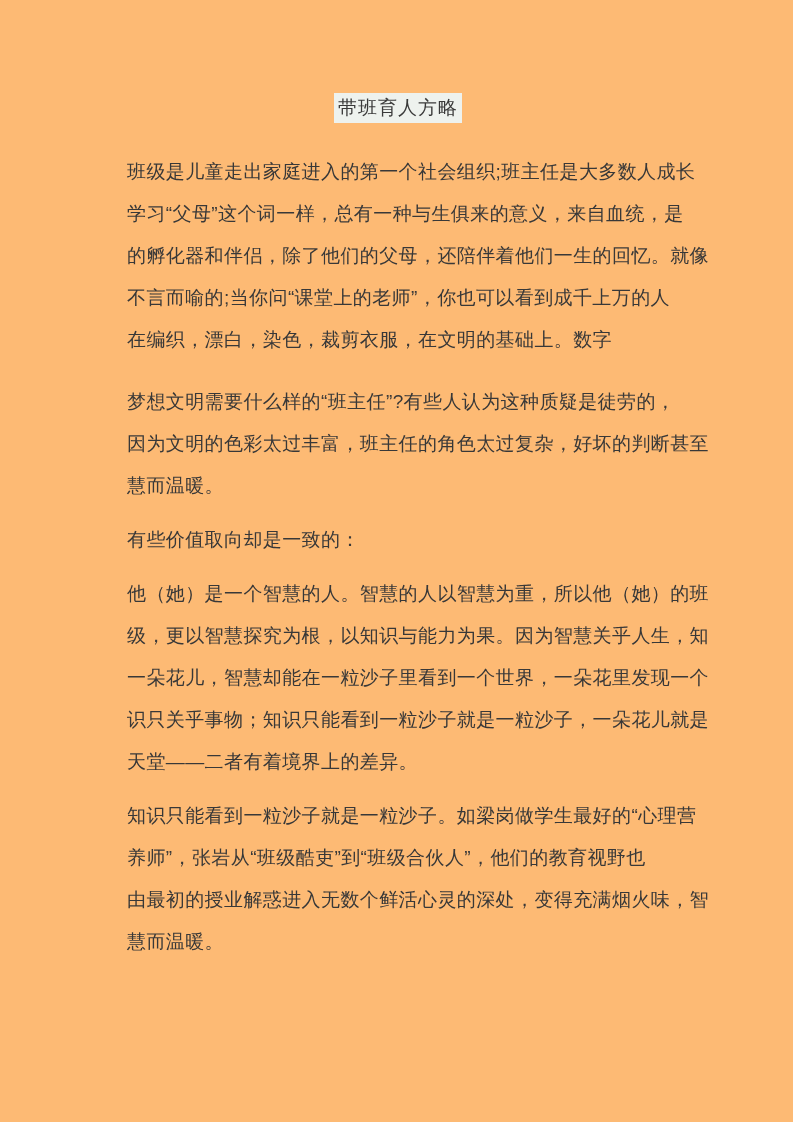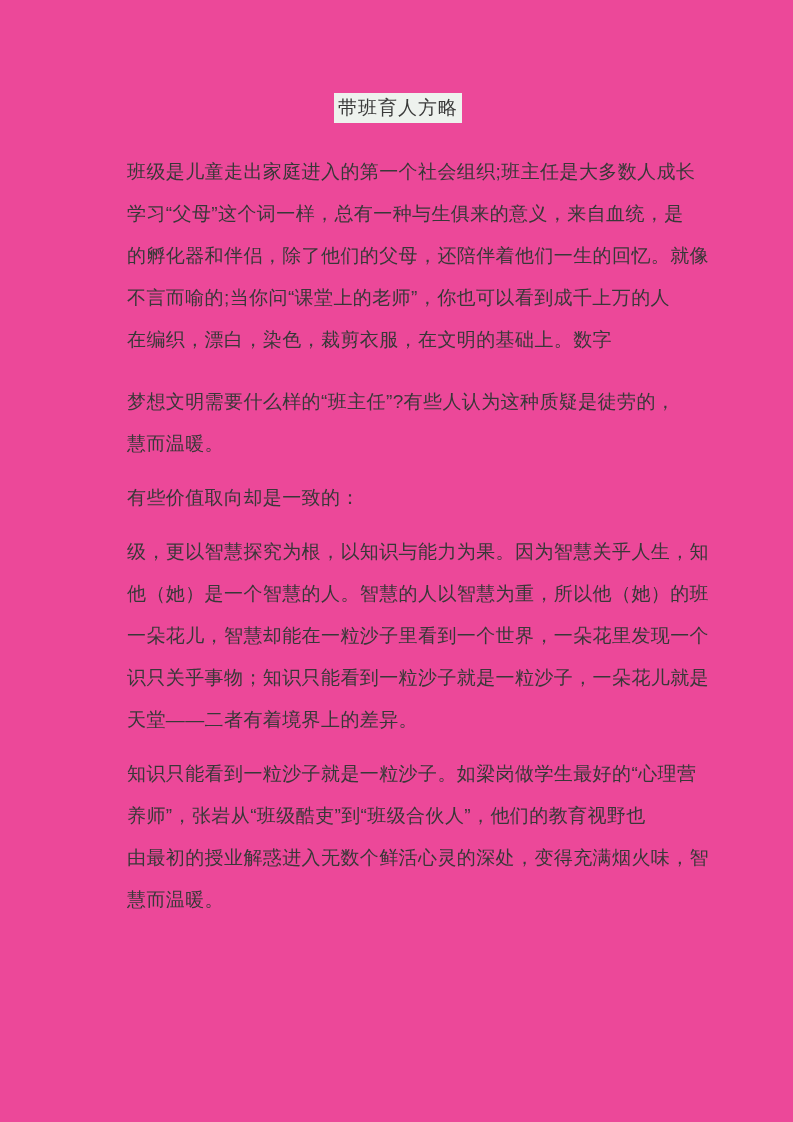--- a/index.html
+++ b/index.html
@@ -2,21 +2,21 @@
 <html><head>
 <meta charset="utf-8">
 <style>
   * { margin: 0; padding: 0; box-sizing: border-box; }
   html, body { background: #e9e9e9; }
   .page {
     position: relative;
     width: 793px;
     height: 1122px;
     margin: 0 auto;
-    background: #ec4899;
+    background: #fdba74;
     font-family: "Liberation Sans", "DejaVu Sans", sans-serif;
     color: #383838;
     overflow: hidden;
   }
   .doc-content {
     position: absolute;
     left: 115px;
     top: 93px;
     width: 566px;
   }
@@ -55,28 +55,29 @@
     <div>
         <div class="para">
           <div class="line">班级是儿童走出家庭进入的第一个社会组织;班主任是大多数人成长</div>
           <div class="line">学习“父母”这个词一样，总有一种与生俱来的意义，来自血统，是</div>
           <div class="line">的孵化器和伴侣，除了他们的父母，还陪伴着他们一生的回忆。就像</div>
           <div class="line">不言而喻的;当你问“课堂上的老师”，你也可以看到成千上万的人</div>
           <div class="line">在编织，漂白，染色，裁剪衣服，在文明的基础上。数字</div>
         </div>
         <div class="para spaced">
           <div class="line">梦想文明需要什么样的“班主任”?有些人认为这种质疑是徒劳的，</div>
+          <div class="line">因为文明的色彩太过丰富，班主任的角色太过复杂，好坏的判断甚至</div>
           <div class="line">慧而温暖。</div>
         </div>
         <div class="para">
           <div class="line">有些价值取向却是一致的：</div>
         </div>
         <div class="para">
+          <div class="line">他（她）是一个智慧的人。智慧的人以智慧为重，所以他（她）的班</div>
           <div class="line">级，更以智慧探究为根，以知识与能力为果。因为智慧关乎人生，知</div>
-          <div class="line">他（她）是一个智慧的人。智慧的人以智慧为重，所以他（她）的班</div>
           <div class="line">一朵花儿，智慧却能在一粒沙子里看到一个世界，一朵花里发现一个</div>
           <div class="line">识只关乎事物；知识只能看到一粒沙子就是一粒沙子，一朵花儿就是</div>
           <div class="line">天堂——二者有着境界上的差异。</div>
         </div>
         <div class="para">
           <div class="line">知识只能看到一粒沙子就是一粒沙子。如梁岗做学生最好的“心理营</div>
           <div class="line">养师”，张岩从“班级酷吏”到“班级合伙人”，他们的教育视野也</div>
           <div class="line">由最初的授业解惑进入无数个鲜活心灵的深处，变得充满烟火味，智</div>
           <div class="line">慧而温暖。</div>
         </div>

